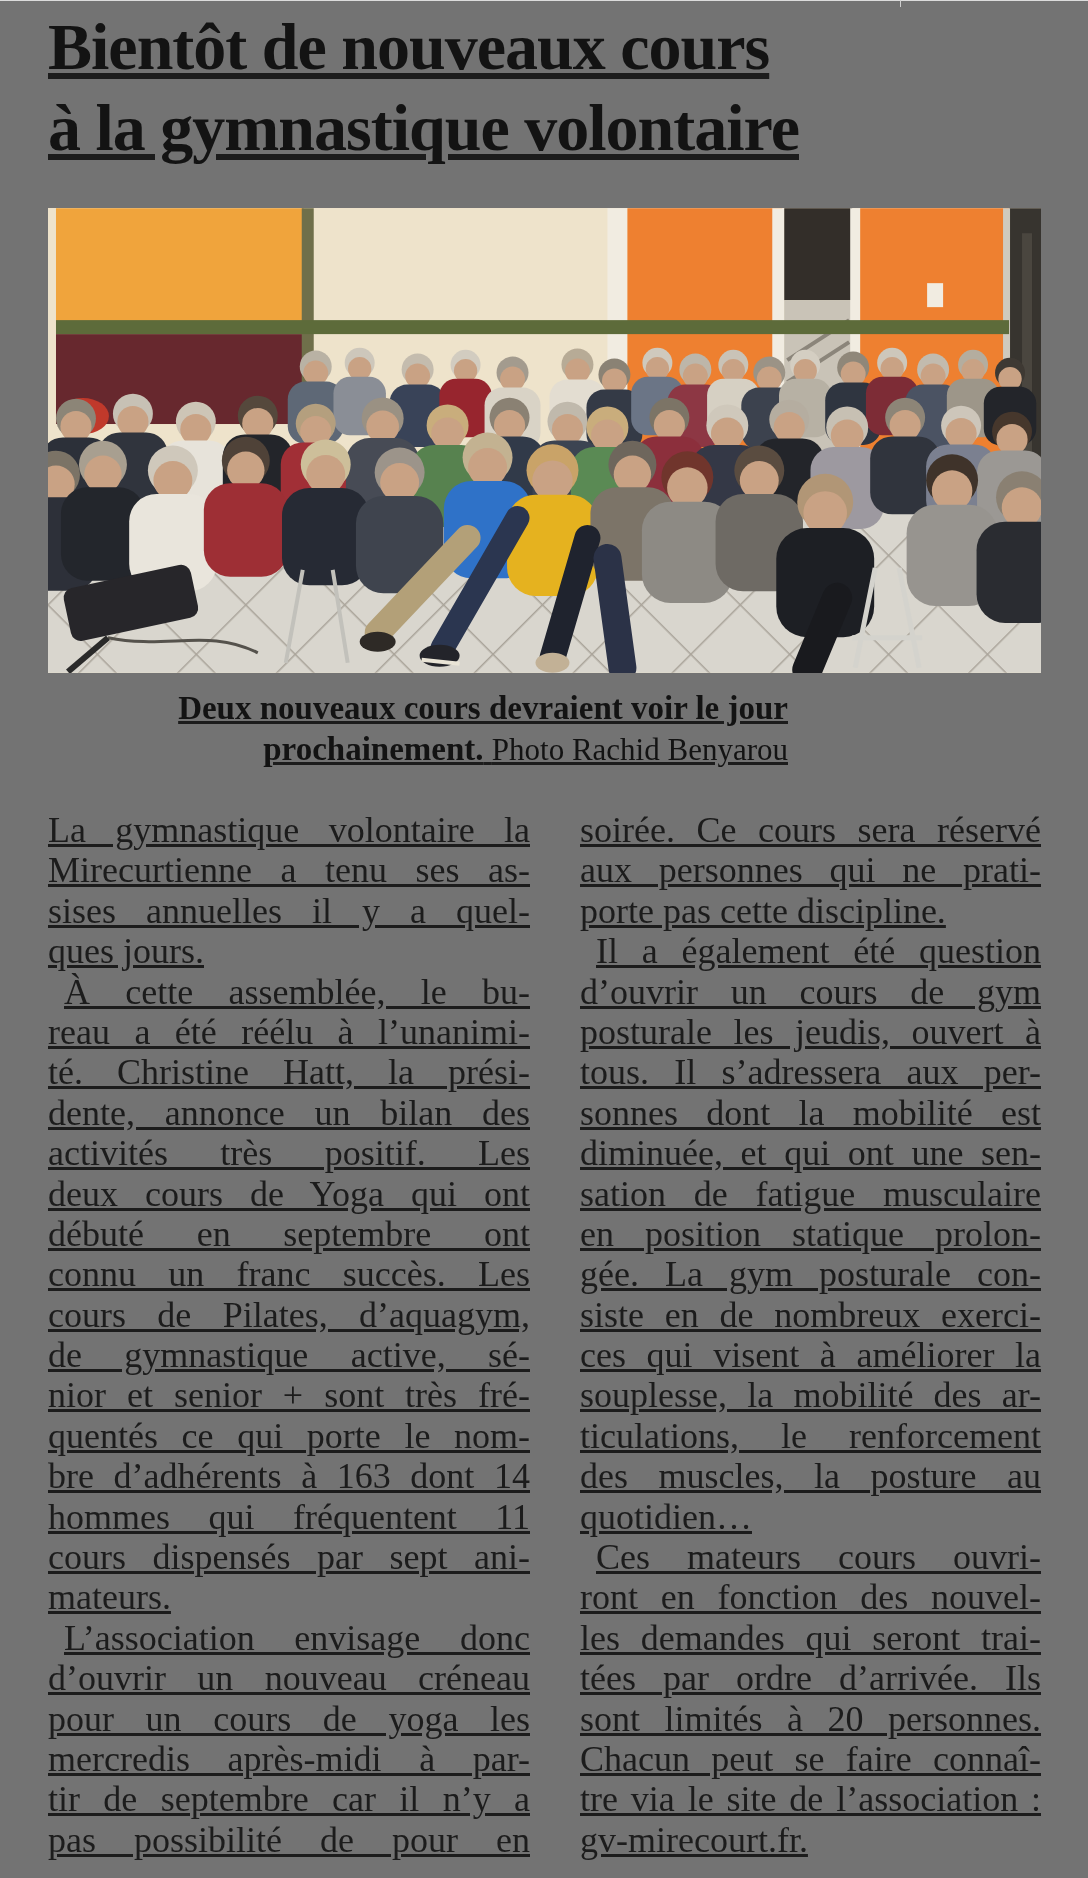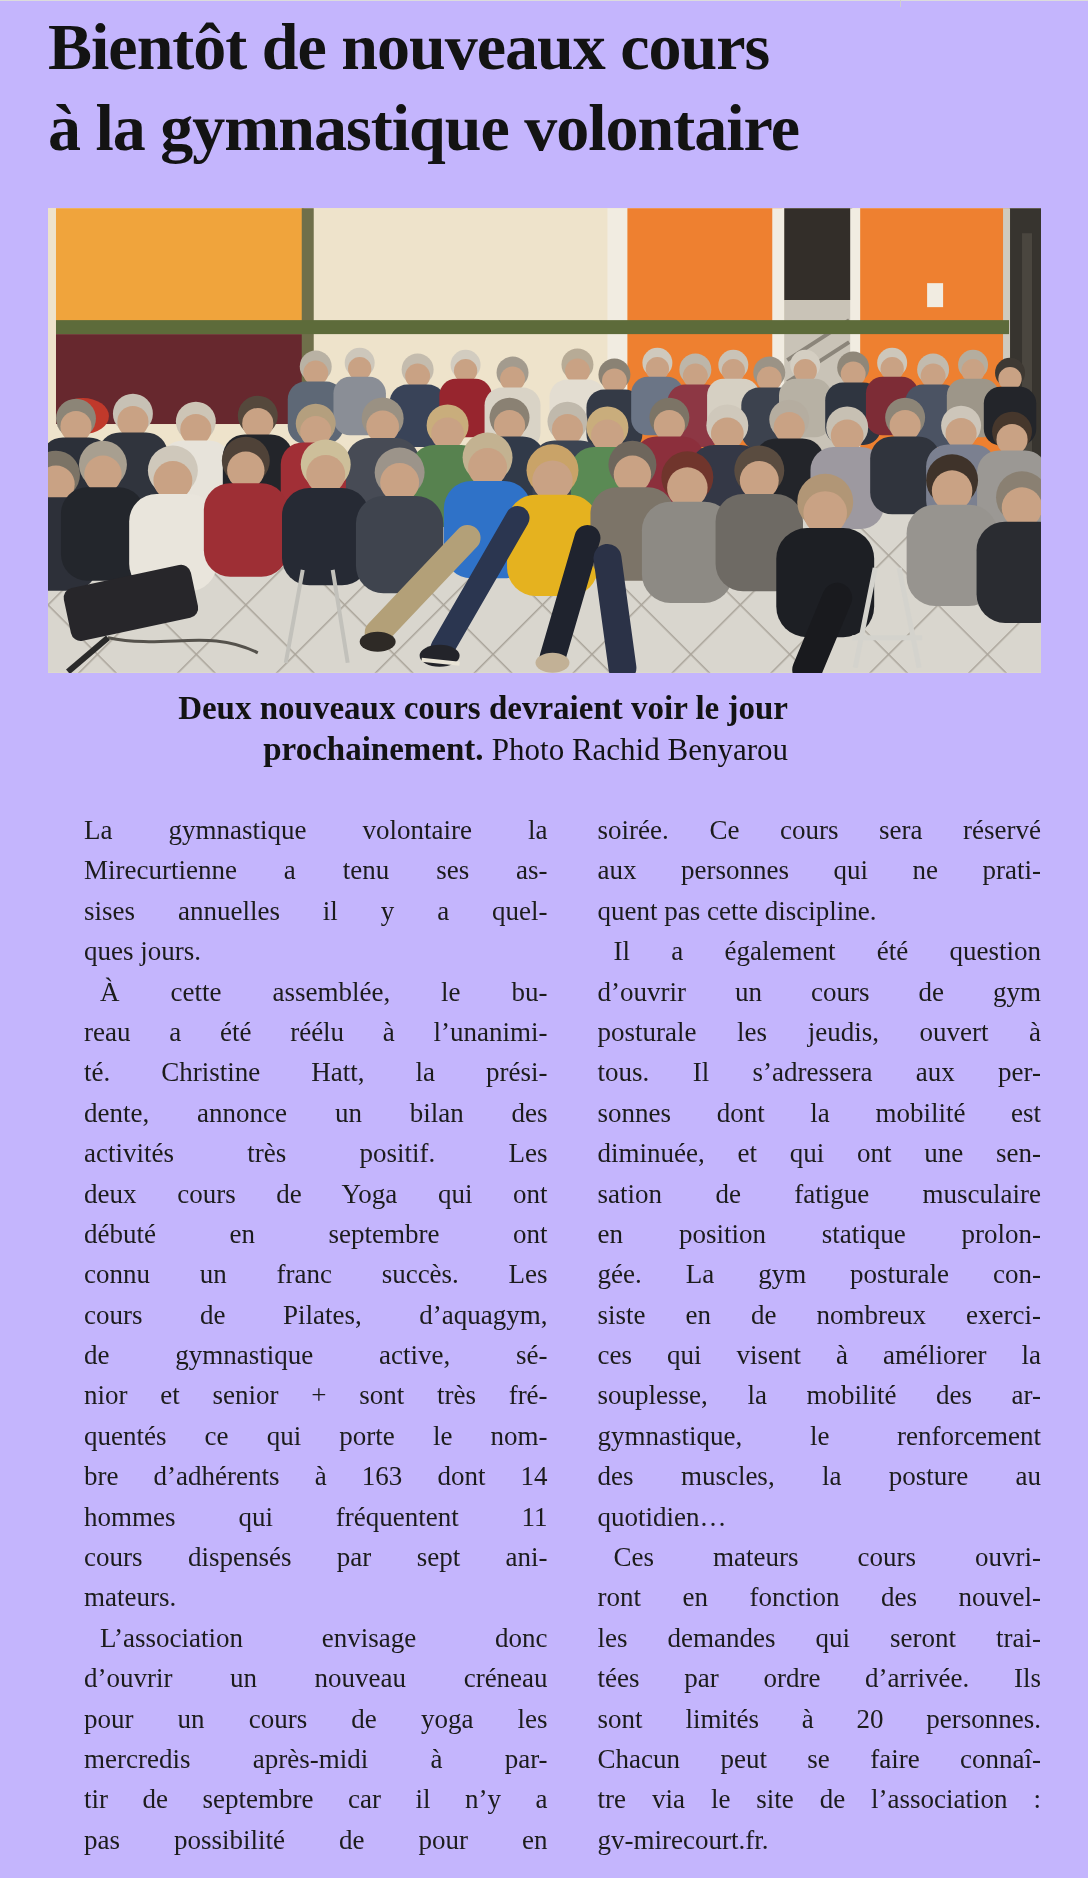--- a/index.html
+++ b/index.html
@@ -1,22 +1,23 @@
 <!DOCTYPE html>
 <html><head>
 <meta charset="utf-8">
 <style>
   html,body{margin:0;padding:0;background:#ffffff;}
   .page{
     position:relative;
     width:1088px;height:1878px;
-    background:#c4b5fd;
+    background:#737373;
     font-family:"Liberation Serif","DejaVu Serif",serif;
     color:#1c1c1c;
     overflow:hidden;
+    text-decoration:underline;
   }
   .top-rule{position:absolute;top:0;left:0;width:100%;height:1px;background:#dcdcdc;}
   .top-tick{position:absolute;top:0;left:900px;width:1px;height:7px;background:#cfcfcf;}
   .content{padding:0 47px 0 48px;}
   .headline{
     margin-top:6px;
     font-weight:700;
     font-size:66px;
     line-height:81px;
     letter-spacing:-1px;
@@ -36,22 +37,21 @@
     line-height:41px;
     color:#131313;
     text-align:right;
   }
   .caption .cap-bold{font-weight:700;}
   .caption .cap-credit{font-weight:400;font-size:31px;}
   .body-cols{
     margin-top:40px;
     display:flex;
     gap:50px;
-    font-size:27px;
-    margin-left:36px;
+    font-size:36px;
   }
   .col{width:482px;}
   .col.right{width:461px;}
   .bline{
     height:40.4px;
     line-height:40.4px;
     text-align:justify;
     text-align-last:justify;
     white-space:nowrap;
   }
@@ -398,34 +398,34 @@
           <div class="bline ind">L’association envisage donc</div>
           <div class="bline">d’ouvrir un nouveau créneau</div>
           <div class="bline">pour un cours de yoga les</div>
           <div class="bline">mercredis après-midi à par-</div>
           <div class="bline">tir de septembre car il n’y a</div>
           <div class="bline">pas possibilité de pour en</div>
         </div>
       <div class="col right">
           <div class="bline">soirée. Ce cours sera réservé</div>
           <div class="bline">aux personnes qui ne prati-</div>
-          <div class="bline end">quent pas cette discipline.</div>
+          <div class="bline end">porte pas cette discipline.</div>
           <div class="bline ind">Il a également été question</div>
           <div class="bline">d’ouvrir un cours de gym</div>
           <div class="bline">posturale les jeudis, ouvert à</div>
           <div class="bline">tous. Il s’adressera aux per-</div>
           <div class="bline">sonnes dont la mobilité est</div>
           <div class="bline">diminuée, et qui ont une sen-</div>
           <div class="bline">sation de fatigue musculaire</div>
           <div class="bline">en position statique prolon-</div>
           <div class="bline">gée. La gym posturale con-</div>
           <div class="bline">siste en de nombreux exerci-</div>
           <div class="bline">ces qui visent à améliorer la</div>
           <div class="bline">souplesse, la mobilité des ar-</div>
-          <div class="bline">gymnastique, le renforcement</div>
+          <div class="bline">ticulations, le renforcement</div>
           <div class="bline">des muscles, la posture au</div>
           <div class="bline end">quotidien…</div>
           <div class="bline ind">Ces mateurs cours ouvri-</div>
           <div class="bline">ront en fonction des nouvel-</div>
           <div class="bline">les demandes qui seront trai-</div>
           <div class="bline">tées par ordre d’arrivée. Ils</div>
           <div class="bline">sont limités à 20 personnes.</div>
           <div class="bline">Chacun peut se faire connaî-</div>
           <div class="bline">tre via le site de l’association :</div>
           <div class="bline end">gv-mirecourt.fr.</div>

